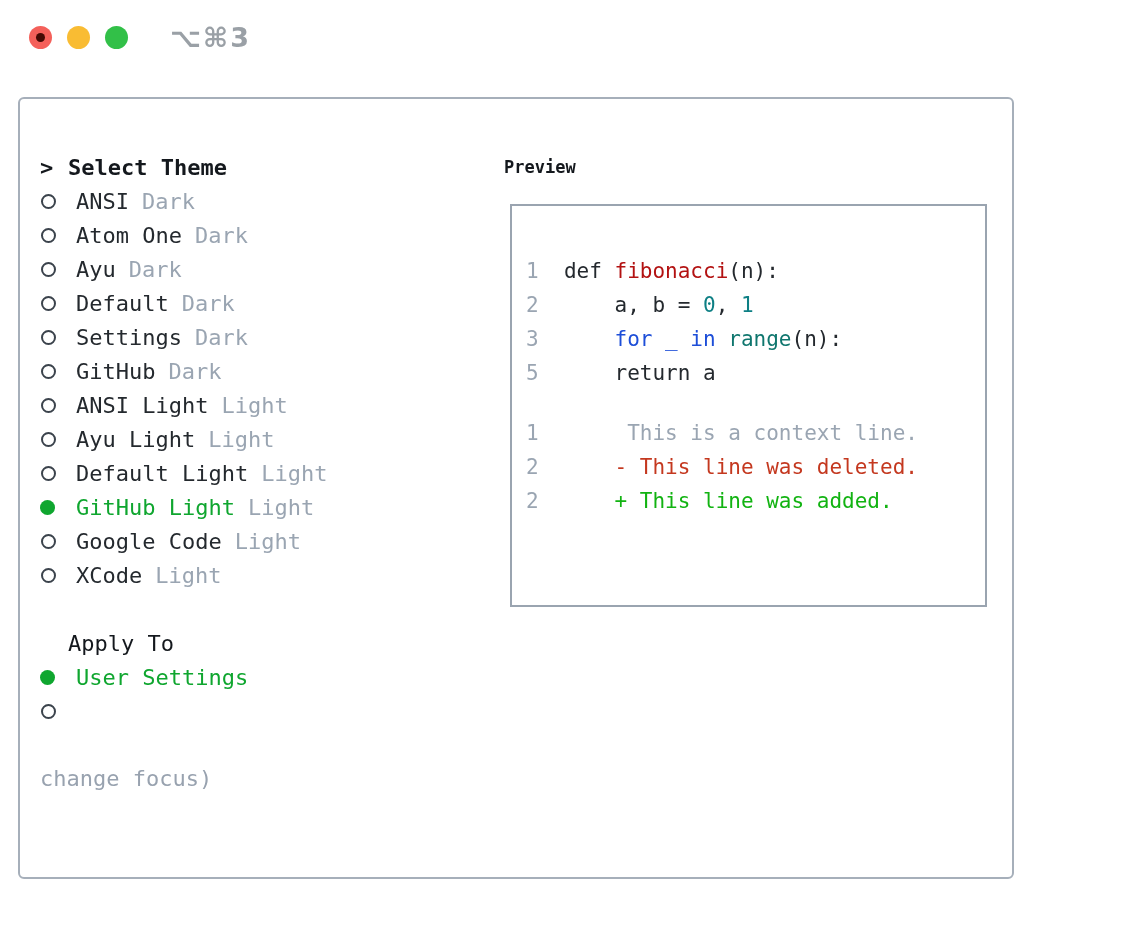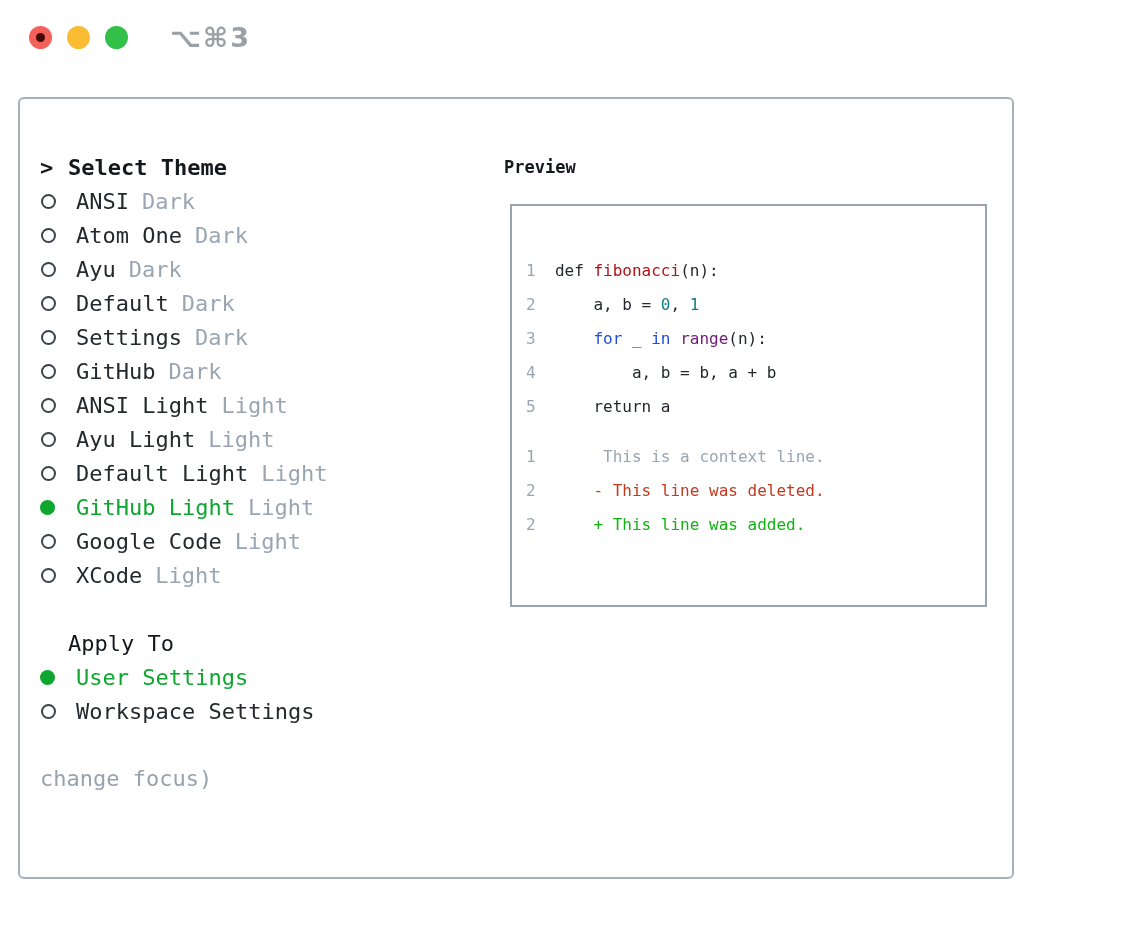--- a/index.html
+++ b/index.html
@@ -29,23 +29,23 @@
   .name{color:#24292e;margin-left:8px;}
   .row.selected .name{color:#0fa62f;}
   .tag{color:#9aa5b2;margin-left:13px;}
   .apply-section{margin-top:34px;}
   .hint{margin-top:34px;color:#98a2af;}
   .hint div{height:34px;line-height:34px;}
 
   
   .preview-label{position:absolute;left:484px;top:51px;height:34px;line-height:34px;font-size:17px;font-weight:bold;color:#14181d;}
   .preview-box{position:absolute;left:490px;top:105px;width:477px;height:403px;border:2px solid #9aa4b0;background:#ffffff;box-sizing:border-box;padding:48px 0 0 14px;overflow:hidden;}
-  .crow{height:34px;line-height:34px;font-size:16px;white-space:pre;}
+  .crow{height:34px;line-height:34px;font-size:21px;white-space:pre;}
   .ln{display:inline-block;width:3ch;color:#9aa5b2;}
-  .diff-block{margin-top:16px;}
+  .diff-block{margin-top:26px;}
 </style>
 </head>
 <body>
 
 <div class="window">
 
   <div class="titlebar">
     <div class="tl tl-red">
         <div class="dot"></div>
       </div>
@@ -76,37 +76,36 @@
           <div class="row"><span class="prefix"><span class="ring"></span></span><span class="name">XCode</span><span class="tag">Light</span></div>
         </div>
 
       <div class="apply-section">
         <div class="row">
           <span class="prefix"></span>
           <span style="color:#14181d;">Apply To</span>
         </div>
         <div id="apply-list">
             <div class="row selected"><span class="prefix"><span class="dotsel"></span></span><span class="name">User Settings</span></div>
-            <div class="row"><span class="prefix"><span class="ring"></span></span><span class="name">Workspace Settings</span></div>
+            <div class="row"><span class="prefix"><span class="ring"></span></span></div>
           </div>
       </div>
 
       <div class="hint">
         <div>change focus)</div>
       </div>
     </div>
 
     <div class="preview-label">Preview</div>
 
     <div class="preview-box">
       <div id="code-lines">
           <div class="crow"><span class="ln">1</span><span style="color: rgb(36, 41, 46);">def </span><span style="color: rgb(179, 18, 18);">fibonacci</span><span style="color: rgb(36, 41, 46);">(n):</span></div>
           <div class="crow"><span class="ln">2</span><span style="color: rgb(36, 41, 46); margin-top: 28px;">    a, b = </span><span style="color: rgb(13, 127, 132);">0</span><span style="color: rgb(36, 41, 46);">, </span><span style="color: rgb(13, 127, 132);">1</span></div>
-          <div class="crow"><span class="ln">3</span><span style="color: #1d4ed8;">    for _ in </span><span style="color: #701a75;">range</span><span style="color: rgb(36, 41, 46);">(n):</span></div>
-          <div class="crow"><span class="ln">4</span><span style="color: rgb(36, 41, 46);">        a, b = b, a + b</span></div>
+          <div class="crow"><span class="ln">3</span><span style="color: #1d4ed8;">    for _ in </span><span style="color: #0f766e;">range</span><span style="color: rgb(36, 41, 46);">(n):</span></div>
           <div class="crow"><span class="ln">5</span><span style="color: rgb(36, 41, 46);">    return a</span></div>
         </div>
       <div id="diff-lines" class="diff-block">
           <div class="crow"><span class="ln">1</span><span style="color: rgb(154, 165, 178);">     This is a context line.</span></div>
           <div class="crow"><span class="ln">2</span><span style="color: rgb(196, 56, 31);">    - This line was deleted.</span></div>
           <div class="crow"><span class="ln">2</span><span style="color: rgb(18, 179, 18);">    + This line was added.</span></div>
         </div>
     </div>
 
   </div>

